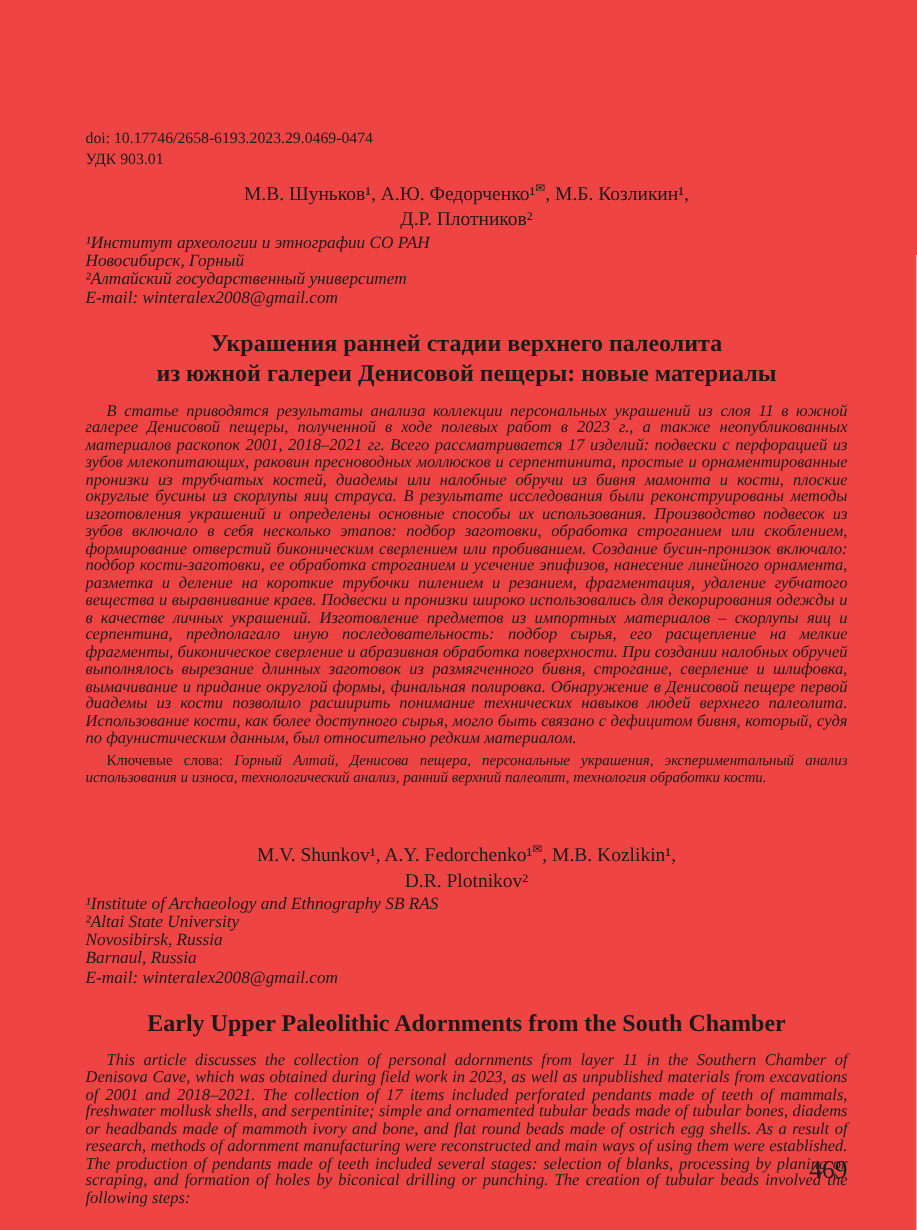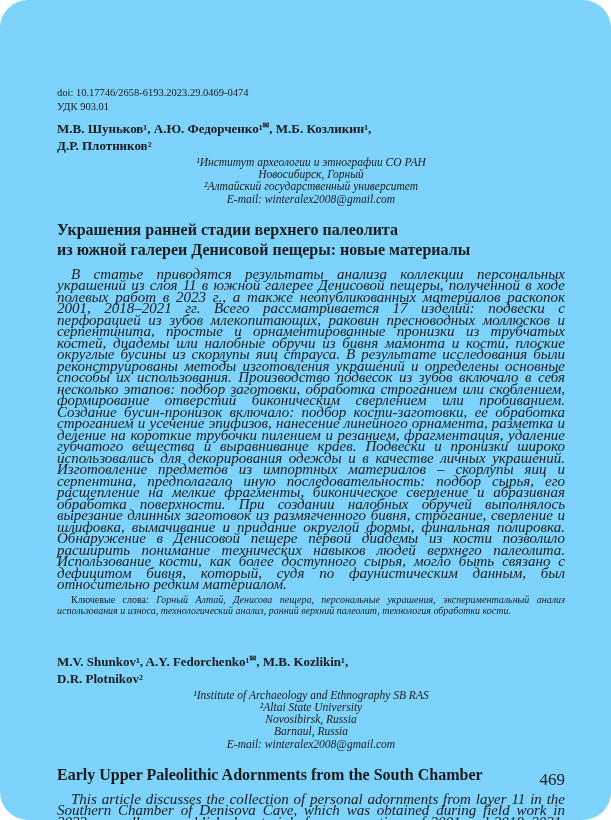--- a/index.html
+++ b/index.html
@@ -1,41 +1,40 @@
 <!DOCTYPE html>
 <html><head>
 <meta charset="utf-8">
 <style>
   html,body{margin:0;padding:0;background:#ffffff;}
   .page{
     position:relative;
     width:611px;height:820px;
     box-sizing:border-box;
     padding:86px 46px 0 57px;
-    background:#7dd3fc;
+    background:#ef4444;
     color:#1b1b1b;
     font-family:"Liberation Serif", serif;
     overflow:hidden;
-    border-radius:28px;
   }
   .meta{font-size:10.5px;line-height:13.5px;}
   .authors{
-    text-align:left;font-weight:bold;font-size:13px;line-height:17px;
+    text-align:center;font-weight:normal;font-size:13px;line-height:17px;
     margin:7px 0 2px 0;
   }
   .env{vertical-align:super;font-size:8px;line-height:0;}
-  .affil{ text-align:center;font-style:italic;font-size:11.5px;line-height:12.2px;}
+  .affil{ text-align:left;font-style:italic;font-size:11.5px;line-height:12.2px;}
   .affil div{white-space:nowrap;}
   .title{
-    font-weight:bold;font-size:16px;line-height:20px;
+    text-align:center;font-weight:bold;font-size:16px;line-height:20px;
     margin:15px 0 9px 0;
   }
   .title .line{display:block;}
   .abstract{
-    text-align:justify;font-style:italic;font-size:15px;line-height:11.5px;
+    text-align:justify;font-style:italic;font-size:11px;line-height:11.5px;
     text-indent:14px;margin:0;
   }
   .keywords{
     text-align:justify;font-style:italic;font-size:10px;line-height:11.5px;
     text-indent:14px;margin:3px 0 15px 0;
   }
   .keywords .label{font-style:normal;}
   .section-gap{height:14px;}
   .footer{
     position:absolute;right:46px;bottom:30px;

